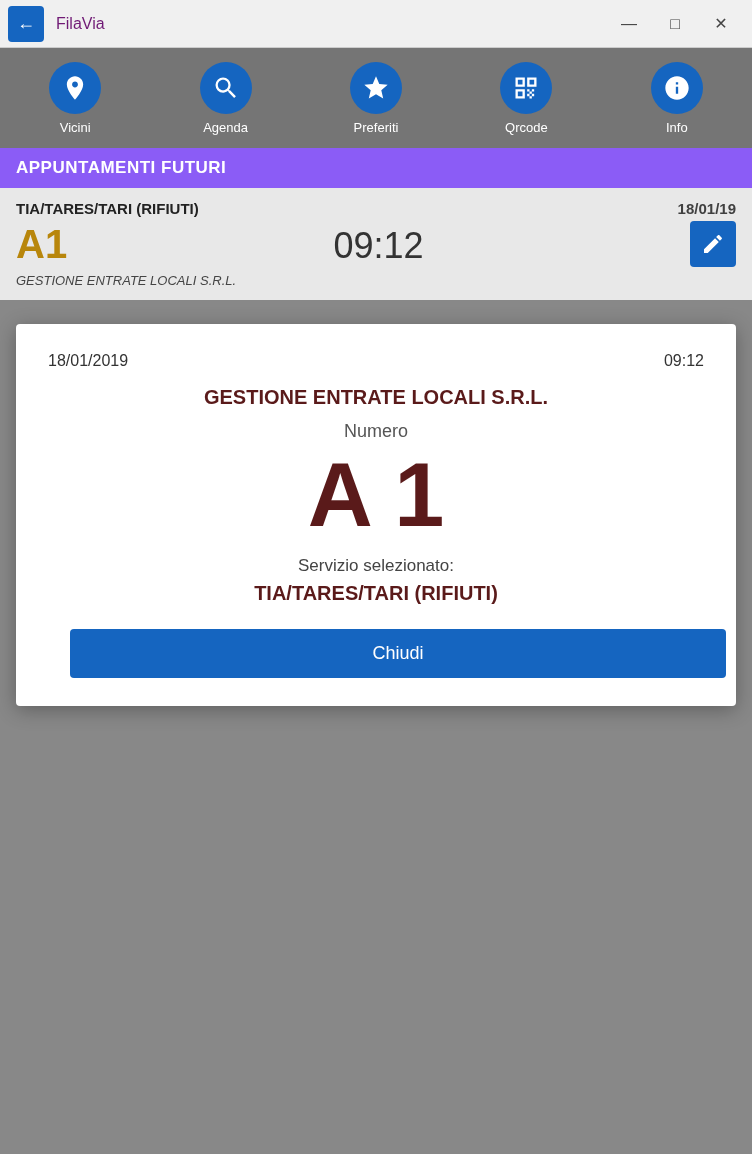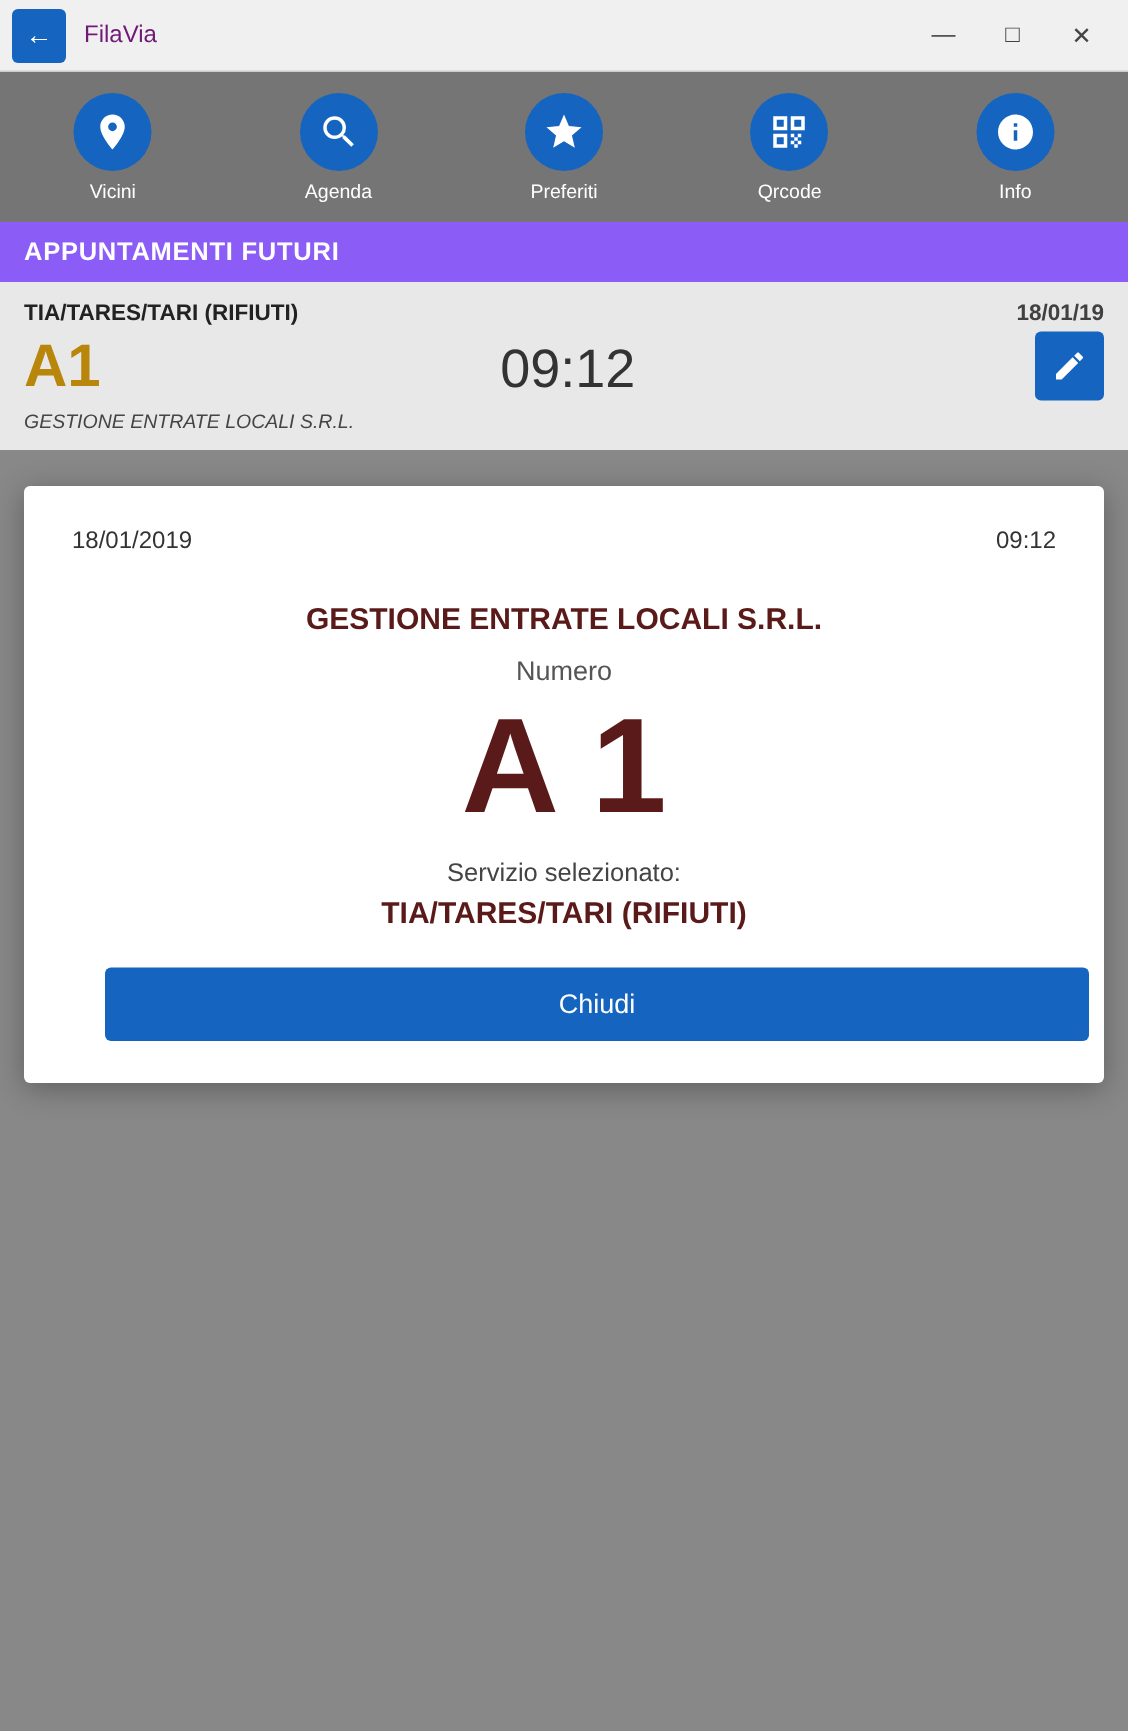--- a/index.html
+++ b/index.html
@@ -169,21 +169,21 @@
       background: white;
       border-radius: 4px;
       margin: 0 auto;
       max-width: 720px;
       padding: 28px 32px 28px 32px;
       box-shadow: 0 4px 20px rgba(0,0,0,0.3);
     }
     .modal-top-row {
       display: flex;
       justify-content: space-between;
-      margin-bottom: 32px;
+      margin-bottom: 16px;
     }
     .modal-date {
       font-size: 16px;
       color: #333;
     }
     .modal-time {
       font-size: 16px;
       color: #333;
     }
     .modal-company {

